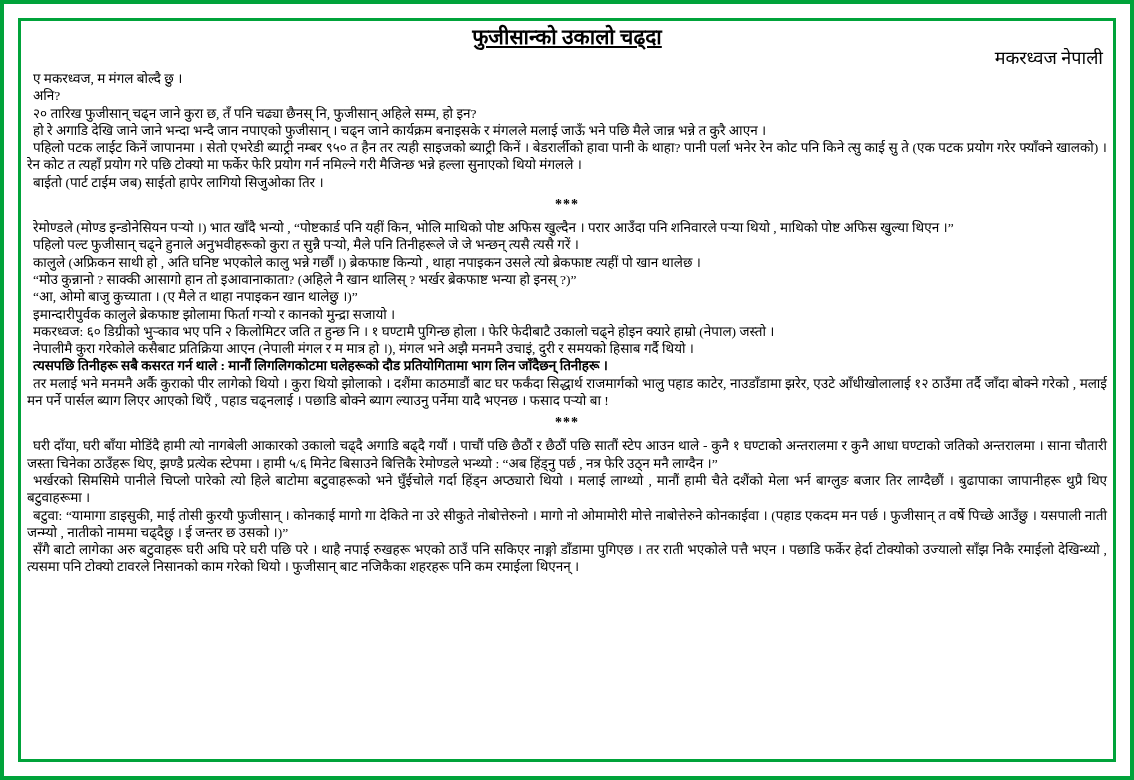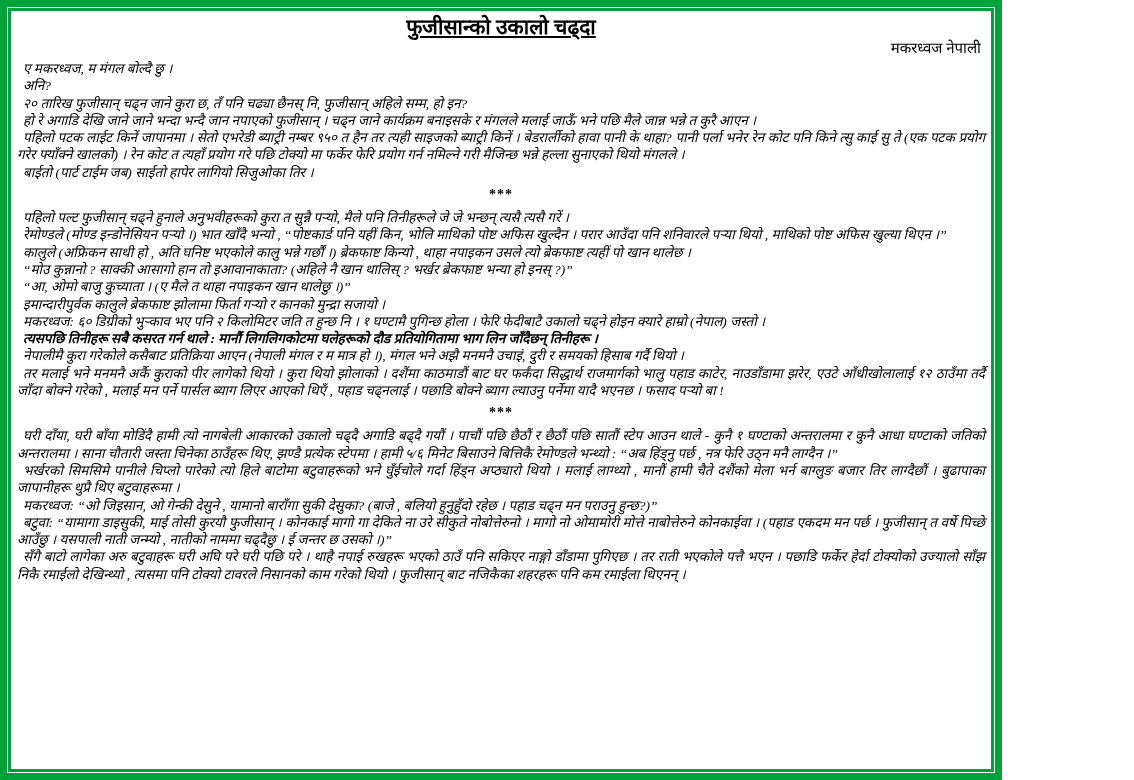--- a/index.html
+++ b/index.html
@@ -5,55 +5,54 @@
   html,body{margin:0;padding:0;}
   body{
     width:1134px;height:780px;
     background:#ffffff;
     font-family:"Liberation Serif","DejaVu Serif",serif;
     color:#000000;
     overflow:hidden;
   }
   .page{
     box-sizing:border-box;
-    width:1002px;height:780px;
-    border:7px solid #f97316;
-    padding:1px;
+    width:1134px;height:780px;
+    border:4px solid #f97316;
+    padding:14px;
   }
   .frame{
     box-sizing:border-box;
     width:100%;height:100%;
     border:3px solid #00a33a;
     padding:2px 6px 2px 6px;
     overflow:hidden;
     background:#ffffff;
   }
   .title{
     text-align:center;
     font-size:21px;
     font-weight:bold;
     text-decoration:underline;
     margin:2px 0 0 0;
     line-height:24px;
   }
   .author{
     text-align:right;
-    font-size:15px;
+    font-size:18px;
     margin:1px 4px 4px 0;
     line-height:16px;
   }
   .content{
     font-size:13.5px;
     line-height:17.3px;
     text-align:justify;
   }
   .para{
     margin:0;
     text-indent:6px;
-    font-style:italic;
   }
   .para.bold{font-weight:bold;}
   .separator{
     text-align:center;
     font-size:14px;
     font-weight:bold;
     letter-spacing:1px;
     margin:7px 0 7px 0;
     line-height:14px;
   }
@@ -66,31 +65,30 @@
     <h1 class="title">फुजीसान्को उकालो चढ्दा</h1>
     <div class="author">मकरध्वज नेपाली</div>
     <div class="content" id="content">
         <div class="para">ए मकरध्वज, म मंगल बोल्दै छु ।</div>
         <div class="para">अनि?</div>
         <div class="para">२० तारिख फुजीसान् चढ्न जाने कुरा छ, तँ पनि चढ्या छैनस् नि, फुजीसान् अहिले सम्म, हो इन?</div>
         <div class="para">हो रे अगाडि देखि जाने जाने भन्दा भन्दै जान नपाएको फुजीसान् । चढ्न जाने कार्यक्रम बनाइसके र मंगलले मलाई जाऊँ भने पछि मैले जान्न भन्ने त कुरै आएन ।</div>
         <div class="para">पहिलो पटक लाईट किनें जापानमा । सेतो एभरेडी ब्याट्री नम्बर ९५० त हैन तर त्यही साइजको ब्याट्री किनें । बेडरार्लीको हावा पानी के थाहा? पानी पर्ला भनेर रेन कोट पनि किने त्सु काई सु ते (एक पटक प्रयोग गरेर फ्याँक्ने खालको) । रेन कोट त त्यहाँ प्रयोग गरे पछि टोक्यो मा फर्केर फेरि प्रयोग गर्न नमिल्ने गरी मैजिन्छ भन्ने हल्ला सुनाएको थियो मंगलले ।</div>
         <div class="para">बाईतो (पार्ट टाईम जब) साईतो हापेर लागियो सिजुओका तिर ।</div>
         <div class="separator">***</div>
+        <div class="para">रेमोण्डले (मोण्ड इन्डोनेसियन पऱ्यो ।) भात खाँदै भन्यो , “पोष्टकार्ड पनि यहीं किन, भोलि माथिको पोष्ट अफिस खुल्दैन । परार आउँदा पनि शनिवारले पऱ्या थियो , माथिको पोष्ट अफिस खुल्या थिएन ।”</div>
         <div class="para">पहिलो पल्ट फुजीसान् चढ्ने हुनाले अनुभवीहरूको कुरा त सुन्नै पऱ्यो, मैले पनि तिनीहरूले जे जे भन्छन् त्यसै त्यसै गरें ।</div>
-        <div class="para">रेमोण्डले (मोण्ड इन्डोनेसियन पऱ्यो ।) भात खाँदै भन्यो , “पोष्टकार्ड पनि यहीं किन, भोलि माथिको पोष्ट अफिस खुल्दैन । परार आउँदा पनि शनिवारले पऱ्या थियो , माथिको पोष्ट अफिस खुल्या थिएन ।”</div>
         <div class="para">कालुले (अफ्रिकन साथी हो , अति घनिष्ट भएकोले कालु भन्ने गर्छौं ।) ब्रेकफाष्ट किन्यो , थाहा नपाइकन उसले त्यो ब्रेकफाष्ट त्यहीं पो खान थालेछ ।</div>
         <div class="para">“मोउ कुन्नानो ? साक्की आसागो हान तो इआवानाकाता? (अहिले नै खान थालिस् ? भर्खर ब्रेकफाष्ट भन्या हो इनस् ?)”</div>
         <div class="para">“आ, ओमो बाजु कुच्याता । (ए मैले त थाहा नपाइकन खान थालेछु ।)”</div>
         <div class="para">इमान्दारीपुर्वक कालुले ब्रेकफाष्ट झोलामा फिर्ता गऱ्यो र कानको मुन्द्रा सजायो ।</div>
         <div class="para">मकरध्वज: ६० डिग्रीको भुऱ्काव भए पनि २ किलोमिटर जति त हुन्छ नि । १ घण्टामै पुगिन्छ होला । फेरि फेदीबाटै उकालो चढ्ने होइन क्यारे हाम्रो (नेपाल) जस्तो ।</div>
+        <div class="para">नेपालीमै कुरा गरेकोले कसैबाट प्रतिक्रिया आएन (नेपाली मंगल र म मात्र हो ।), मंगल भने अझै मनमनै उचाइं, दुरी र समयको हिसाब गर्दै थियो ।</div>
         <div class="para bold">त्यसपछि तिनीहरू सबै कसरत गर्न थाले : मानौं लिगलिगकोटमा घलेहरूको दौड प्रतियोगितामा भाग लिन जाँदैछन् तिनीहरू ।</div>
-        <div class="para">नेपालीमै कुरा गरेकोले कसैबाट प्रतिक्रिया आएन (नेपाली मंगल र म मात्र हो ।), मंगल भने अझै मनमनै उचाइं, दुरी र समयको हिसाब गर्दै थियो ।</div>
         <div class="para">तर मलाई भने मनमनै अर्कै कुराको पीर लागेको थियो । कुरा थियो झोलाको । दशैंमा काठमाडौं बाट घर फर्कंदा सिद्धार्थ राजमार्गको भालु पहाड काटेर, नाउडाँडामा झरेर, एउटे आँधीखोलालाई १२ ठाउँमा तर्दै जाँदा बोक्ने गरेको , मलाई मन पर्ने पार्सल ब्याग लिएर आएको थिएँ , पहाड चढ्नलाई । पछाडि बोक्ने ब्याग ल्याउनु पर्नेमा यादै भएनछ । फसाद पऱ्यो बा !</div>
         <div class="separator">***</div>
         <div class="para">घरी दाँया, घरी बाँया मोडिंदै हामी त्यो नागबेली आकारको उकालो चढ्दै अगाडि बढ्दै गयौं । पाचौं पछि छैठौं र छैठौं पछि सातौं स्टेप आउन थाले - कुनै १ घण्टाको अन्तरालमा र कुनै आधा घण्टाको जतिको अन्तरालमा । साना चौतारी जस्ता चिनेका ठाउँहरू थिए, झण्डै प्रत्येक स्टेपमा । हामी ५/६ मिनेट बिसाउने बित्तिकै रेमोण्डले भन्थ्यो : “अब हिंड्नु पर्छ , नत्र फेरि उठ्न मनै लाग्दैन ।”</div>
         <div class="para">भर्खरको सिमसिमे पानीले चिप्लो पारेको त्यो हिले बाटोमा बटुवाहरूको भने घुँईचोले गर्दा हिंड्न अप्ठ्यारो थियो । मलाई लाग्थ्यो , मानौं हामी चैते दशैंको मेला भर्न बाग्लुङ बजार तिर लाग्दैछौं । बुढापाका जापानीहरू थुप्रै थिए बटुवाहरूमा ।</div>
-        <div class="para">मकरध्वज: “ओ जिइसान, ओ गेन्की देसुने , यामानो बाराँगा सुकी देसुका? (बाजे , बलियो हुनुहुँदो रहेछ । पहाड चढ्न मन पराउनु हुन्छ?)”</div>
         <div class="para">बटुवा: “यामागा डाइसुकी, माई तोसी कुरयौ फुजीसान् । कोनकाई मागो गा देकिते ना उरे सीकुते नोबोत्तेरुनो । मागो नो ओमामोरी मोत्ते नाबोत्तेरुने कोनकाईवा । (पहाड एकदम मन पर्छ । फुजीसान् त वर्षे पिच्छे आउँछु । यसपाली नाती जन्म्यो , नातीको नाममा चढ्दैछु । ई जन्तर छ उसको ।)”</div>
         <div class="para">सँगै बाटो लागेका अरु बटुवाहरू घरी अघि परे घरी पछि परे । थाहै नपाई रुखहरू भएको ठाउँ पनि सकिएर नाङ्गो डाँडामा पुगिएछ । तर राती भएकोले पत्तै भएन । पछाडि फर्केर हेर्दा टोक्योको उज्यालो साँझ निकै रमाईलो देखिन्थ्यो , त्यसमा पनि टोक्यो टावरले निसानको काम गरेको थियो । फुजीसान् बाट नजिकैका शहरहरू पनि कम रमाईला थिएनन् ।</div>
       </div>
   </div>
 </div>
 
 </body></html>

